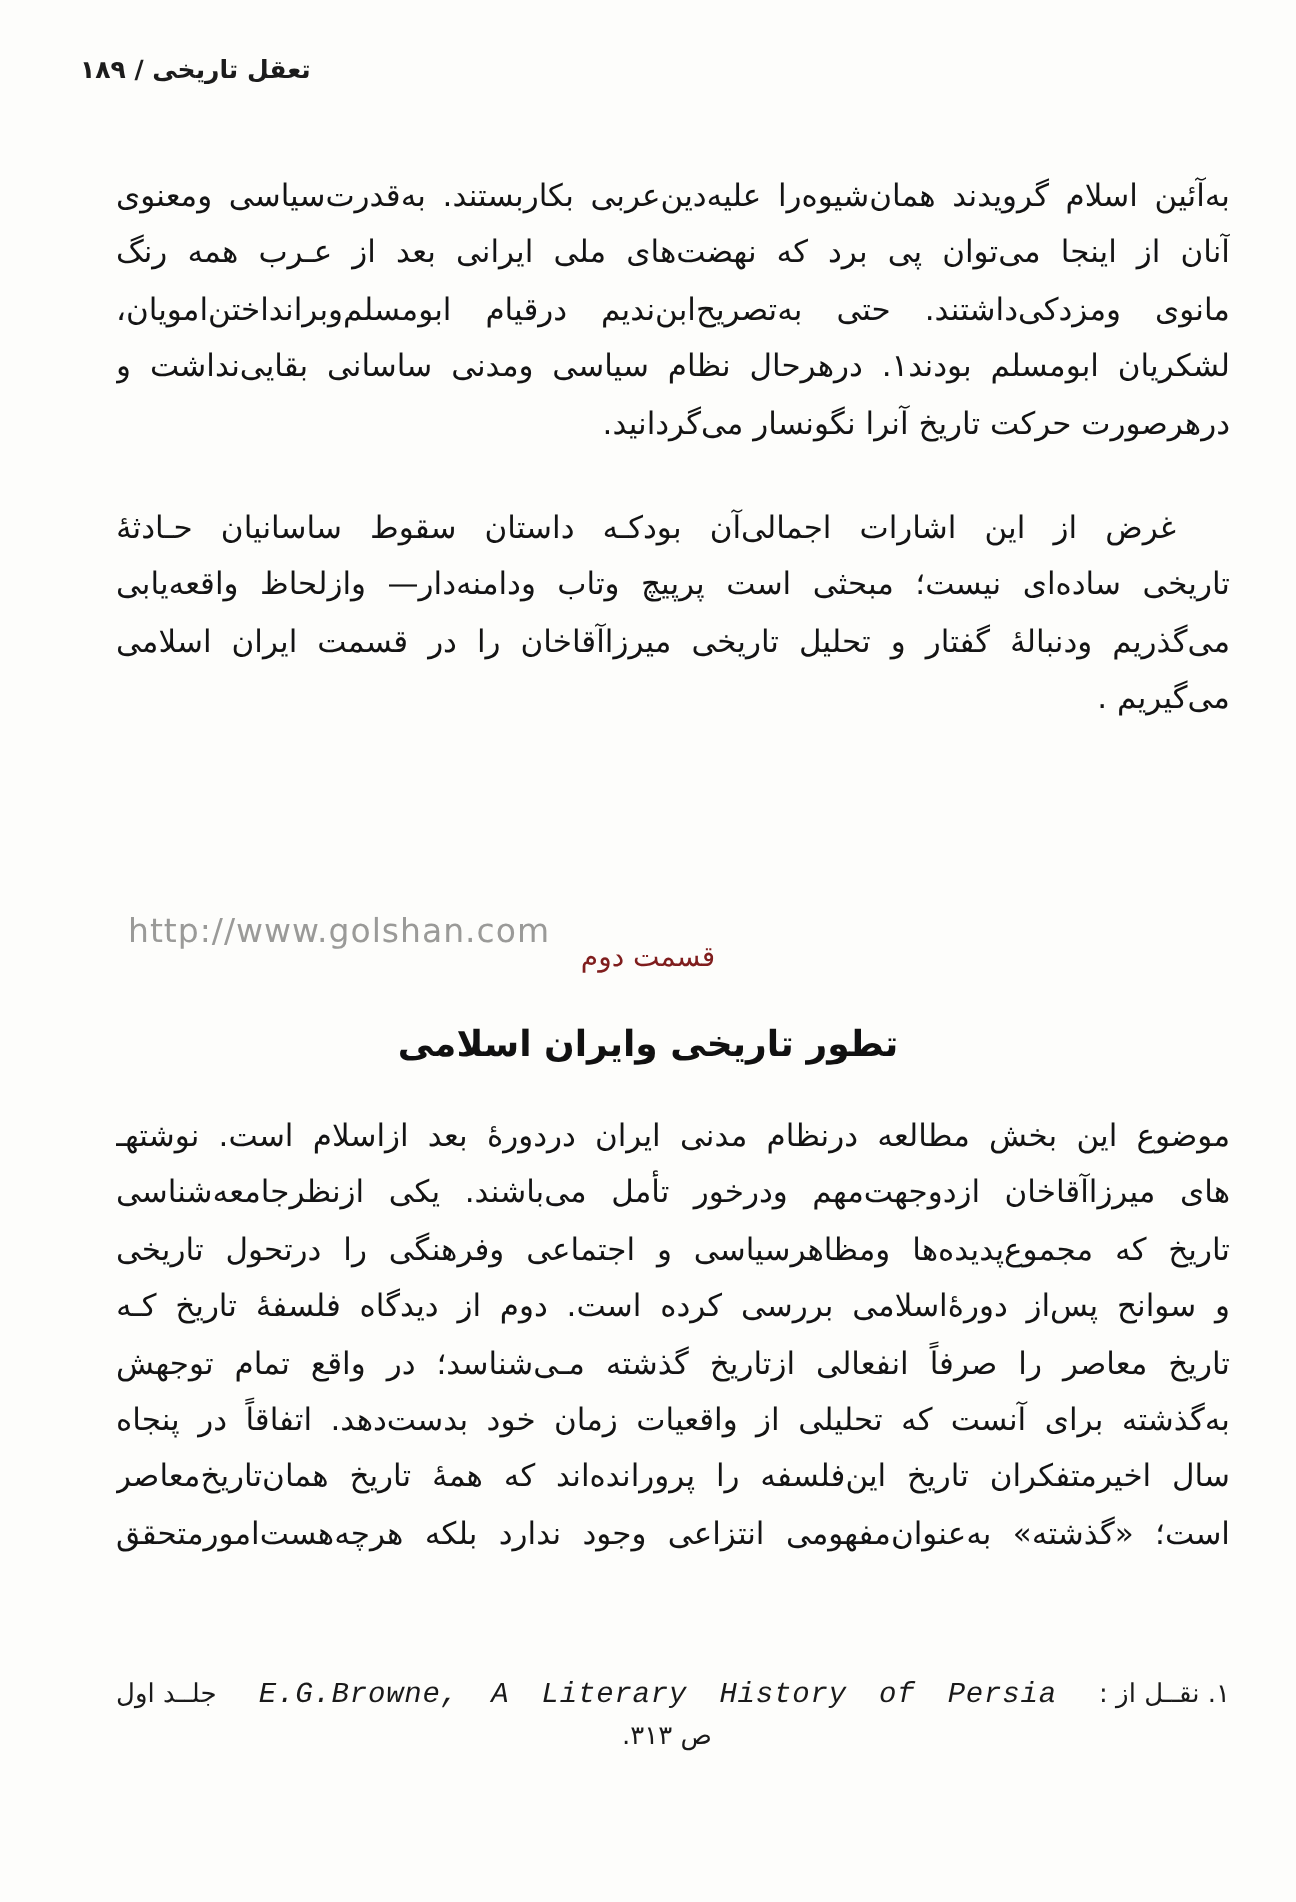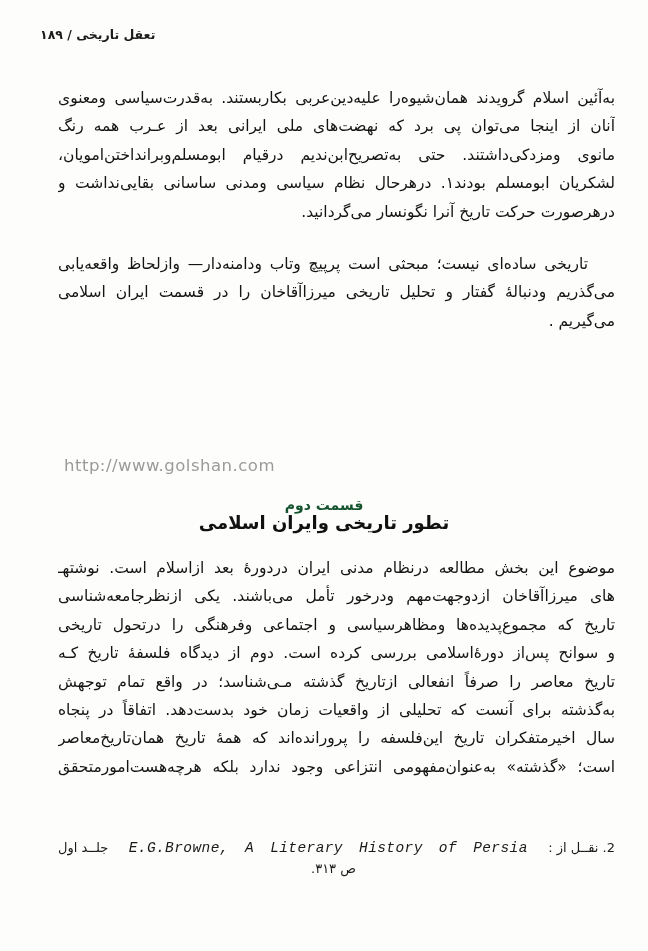--- a/index.html
+++ b/index.html
@@ -52,28 +52,28 @@
     position: absolute;
     top: 456px;
     left: 64px;
     font-size: 16.5px;
     color: #9a9a98;
     letter-spacing: 0.5px;
     direction: ltr;
   }
   .section-heading {
     position: absolute;
-    top: 497px;
+    top: 471px;
     left: 0;
     width: 100%;
     text-align: center;
     direction: rtl;
     font-size: 14px;
-    font-weight: bold;
-    color: #14532d;
+    font-weight: normal;
+    color: #7f1d1d;
   }
   .subsection-heading {
     position: absolute;
     top: 512px;
     left: 0;
     width: 100%;
     text-align: center;
     direction: rtl;
     font-size: 18px;
     font-weight: bold;
@@ -128,20 +128,21 @@
 
   <div class="body-block">
     <div class="para" id="para-1" data-indent-first="false">
         <div class="line">به‌آئین اسلام گرویدند همان‌شیوه‌را علیه‌دین‌عربی بکاربستند. به‌قدرت‌سیاسی ومعنوی</div>
         <div class="line">آنان از اینجا می‌توان پی برد که نهضت‌های ملی ایرانی بعد از عـرب همه رنگ</div>
         <div class="line">مانوی ومزدکی‌داشتند. حتی به‌تصریح‌ابن‌ندیم درقیام ابومسلم‌وبرانداختن‌امویان،</div>
         <div class="line">لشکریان ابومسلم بودند۱. درهرحال نظام سیاسی ومدنی ساسانی بقایی‌نداشت و</div>
         <div class="line last">درهرصورت حرکت تاریخ آنرا نگونسار می‌گردانید.</div>
       </div>
     <div class="para" id="para-2" data-indent-first="true">
+        <div class="line">غرض از این اشارات اجمالی‌آن بودکـه داستان سقوط ساسانیان حـادثهٔ</div>
         <div class="line">تاریخی ساده‌ای نیست؛ مبحثی است پرپیچ وتاب ودامنه‌دار— وازلحاظ واقعه‌یابی</div>
         <div class="line">می‌گذریم ودنبالهٔ گفتار و تحلیل تاریخی میرزاآقاخان را در قسمت ایران اسلامی</div>
         <div class="line last">می‌گیریم .</div>
       </div>
   </div>
 
   <div class="watermark">http://www.golshan.com</div>
 
   <div class="section-heading">قسمت دوم</div>
 
@@ -155,20 +156,20 @@
         <div class="line">و سوانح پس‌از دورهٔ‌اسلامی بررسی کرده است. دوم از دیدگاه فلسفهٔ تاریخ کـه</div>
         <div class="line">تاریخ معاصر را صرفاً انفعالی ازتاریخ گذشته مـی‌شناسد؛ در واقع تمام توجهش</div>
         <div class="line">به‌گذشته برای آنست که تحلیلی از واقعیات زمان خود بدست‌دهد. اتفاقاً در پنجاه</div>
         <div class="line">سال اخیرمتفکران تاریخ این‌فلسفه را پرورانده‌اند که همهٔ تاریخ همان‌تاریخ‌معاصر</div>
         <div class="line">است؛ «گذشته» به‌عنوان‌مفهومی انتزاعی وجود ندارد بلکه هرچه‌هست‌امورمتحقق</div>
       </div>
   </div>
 
   <div class="footnote">
     <div class="footnote-row">
-      <span class="footnote-marker">2. نقــل از :</span>
+      <span class="footnote-marker">۱. نقــل از :</span>
       <span class="footnote-ref">E.G.Browne, A Literary History of Persia</span>
       <span class="footnote-volume">جلــد اول</span>
     </div>
     <div class="footnote-pageref">ص ۳۱۳.</div>
   </div>
 
 </div>
 
 </body></html>

